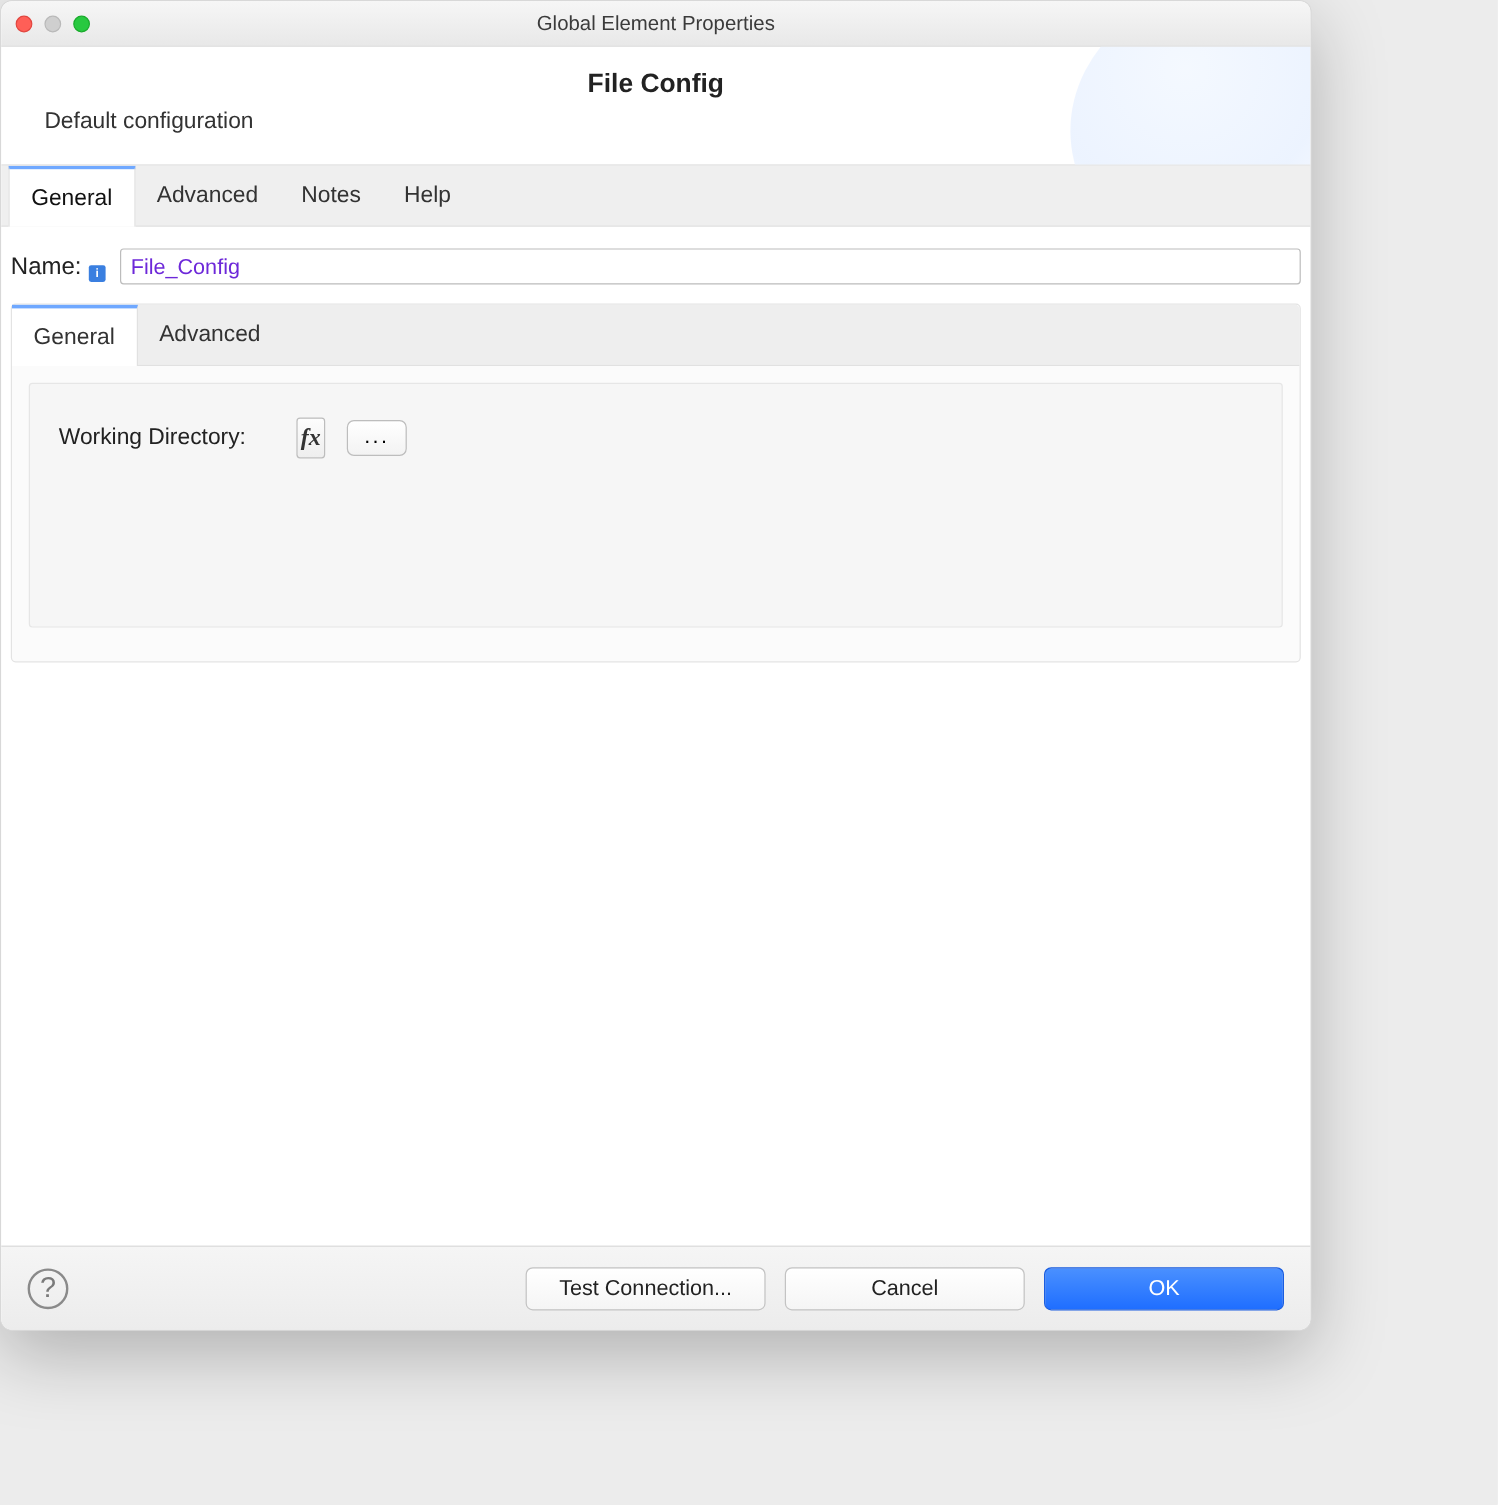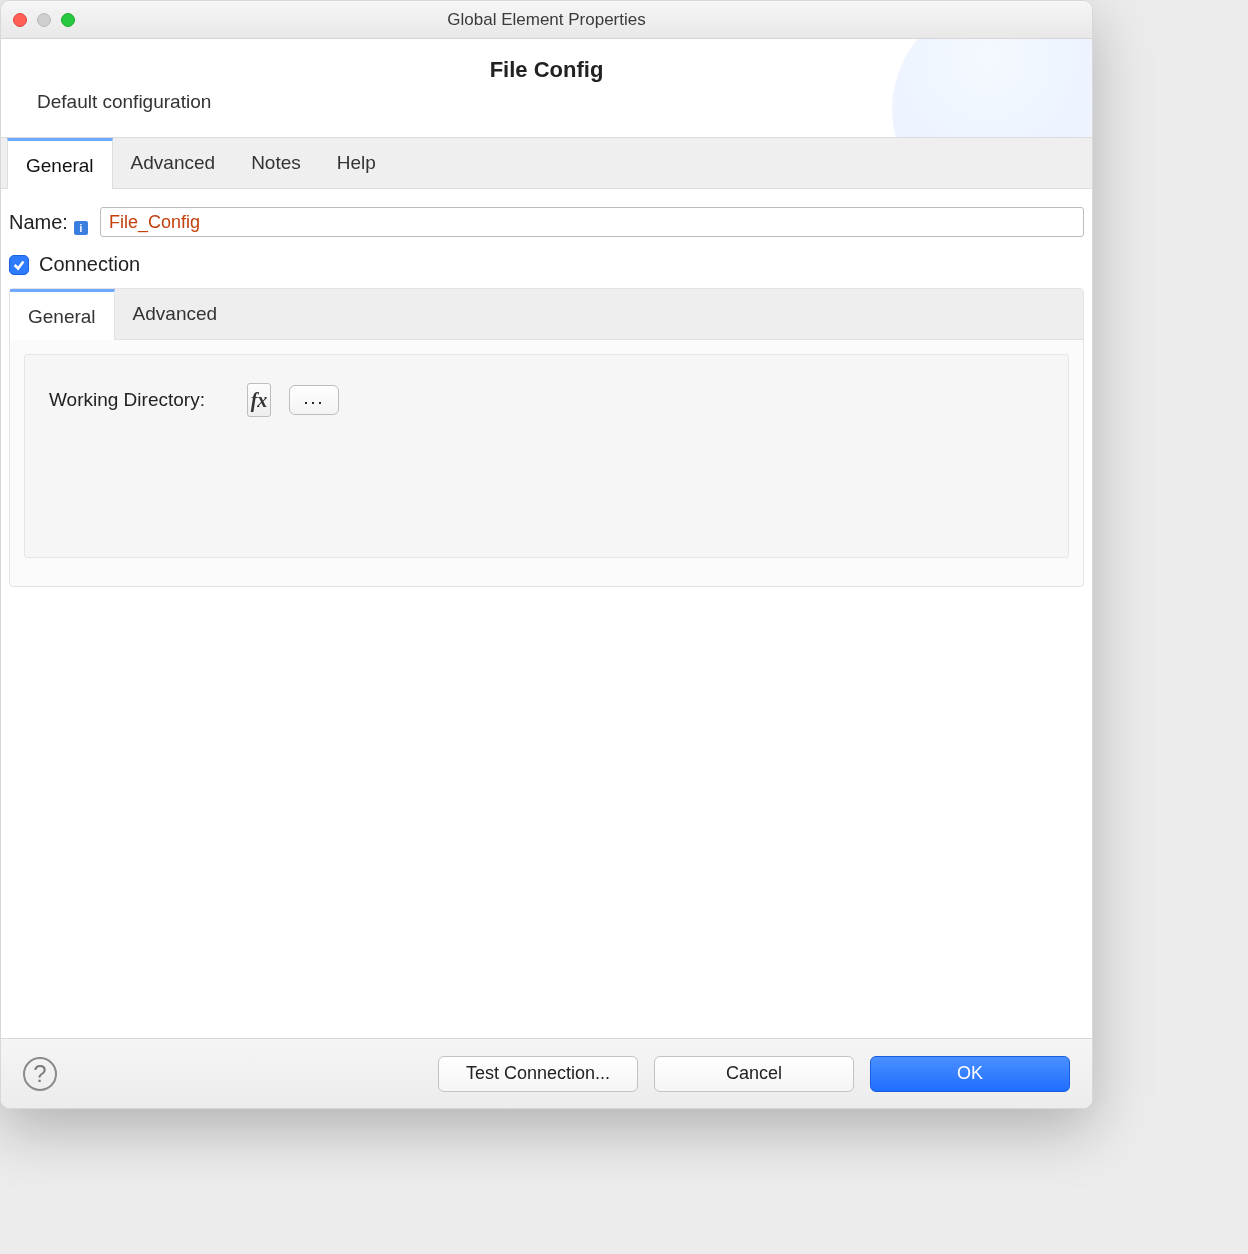--- a/index.html
+++ b/index.html
@@ -122,21 +122,21 @@
     align-self: flex-end;
     position: relative;
     top: -2px;
   }
   input[type=text] {
     height: 30px;
     border: 1px solid #bcbcbc;
     border-radius: 3px;
     padding: 2px 8px;
     font-size: 18px;
-    color: #c2410c;
+    color: #6d28d9;
     background: #fff;
   }
   .name-input { flex: 1; }
   .conn-row {
     display: flex;
     align-items: center;
     gap: 10px;
     margin-bottom: 12px;
   }
   .checkbox {
@@ -269,28 +269,20 @@
     <div class="tab">Help</div>
   </div>
 
   <div class="content">
     <div class="name-row">
       <label>Name:</label>
       <span class="info-icon">i</span>
       <input type="text" class="name-input" value="File_Config" style="">
     </div>
 
-    <div class="conn-row">
-      <span class="checkbox">
-        <svg viewBox="0 0 16 16">
-            <polyline points="3,8 7,12 13,4"></polyline>
-          </svg>
-      </span>
-      <span>Connection</span>
-    </div>
 
     <div class="conn-panel">
       <div class="inner-tabs">
         <div class="itab active">General</div>
         <div class="itab">Advanced</div>
       </div>
       <div class="inner-body">
         <div class="wd-row">
           <span class="wlabel">Working Directory:</span>
           <span class="fx-btn">fx</span>

